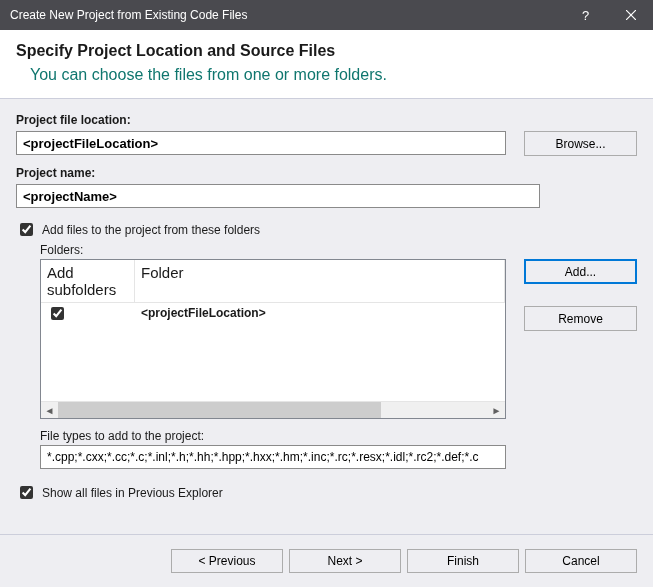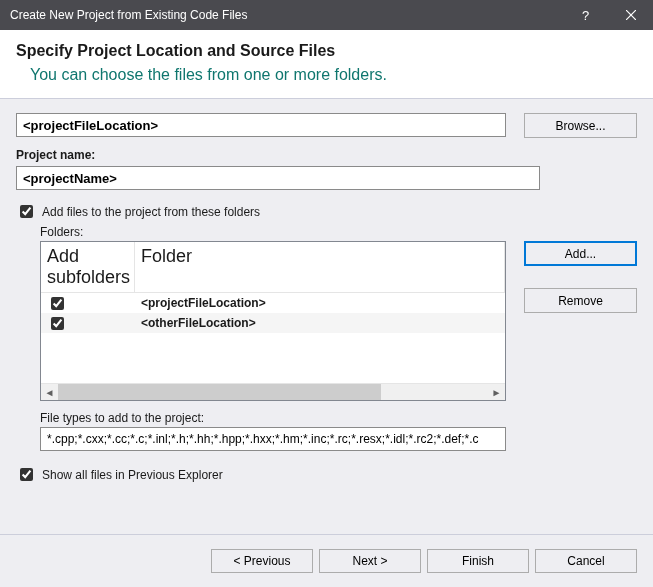--- a/index.html
+++ b/index.html
@@ -27,39 +27,39 @@
   .btn { height: 25px; width: 113px; background: #eeeef2; border: 1px solid #acacac; font-size: 12px; padding: 0; }
   .btn.primary { border: 2px solid #0078d7; }
   .btn-col { display: flex; flex-direction: column; gap: 22px; }
   .chk-row { display: flex; align-items: center; gap: 6px; margin-top: 12px; }
   .chk { width: 13px; height: 13px; accent-color: #333; }
   .folders-sec { margin-left: 24px; margin-top: 4px; }
   .folders-label { margin-bottom: 2px; }
   .folders-row { display: flex; gap: 18px; align-items: flex-start; }
   .folders-box { flex: 1; display: flex; flex-direction: column; }
   .listview { border: 1px solid #828790; background: #fff; height: 160px; display: flex; flex-direction: column; overflow: hidden; }
-  .lv-head { display: flex; border-bottom: 1px solid #e5e5e5; background: #fff; font-size: 18px; }
+  .lv-head { display: flex; border-bottom: 1px solid #e5e5e5; background: #fff; font-size: 15px; }
   .lv-head .col { padding: 4px 6px; border-right: 1px solid #e5e5e5; }
   .col-sub { width: 94px; }
   .col-folder { flex: 1; }
   .lv-body { flex: 1; overflow: hidden; }
   .lv-row { display: flex; align-items: center; height: 20px; }
   .lv-row:nth-child(2) { background: #f5f5f5; }
   .lv-row .c-sub { width: 94px; padding-left: 6px; display: flex; align-items: center; }
   .lv-row .c-folder { flex: 1; font-weight: 700; padding-left: 6px; }
   .hscroll { height: 17px; background: #f0f0f0; border-top: 1px solid #e5e5e5; position: relative; display: flex; align-items: center; }
   .hscroll .arrow { width: 17px; height: 17px; display: flex; align-items: center; justify-content: center; color: #606060; font-size: 10px; }
   .hscroll .track { flex: 1; height: 100%; position: relative; }
   .hscroll .thumb { position: absolute; left: 0; top: 0; height: 100%; width: 75%; background: #cdcdcd; }
   .ft-label { margin-top: 10px; }
   .ft-input { margin-top: 2px; }
 
   
   .footer { border-top: 1px solid #cccedb; padding: 14px 16px; display: flex; justify-content: flex-end; gap: 6px; background: #eeeef2; }
-  .footer .btn { width: 102px; height: 24px; }
+  .footer .btn { width: 112px; height: 24px; }
 </style>
 </head>
 <body>
 
 <div class="titlebar">
   <span class="title">Create New Project from Existing Code Files</span>
   <div class="tb-btn help">?</div>
   <div class="tb-btn">
     <svg width="10" height="10" viewBox="0 0 10 10">
         <line x1="0" y1="0" x2="10" y2="10" stroke-width="1.2"></line>
@@ -68,20 +68,21 @@
   </div>
 </div>
 
 <div class="banner">
   <h1>Specify Project Location and Source Files</h1>
   <div class="sub">You can choose the files from one or more folders.</div>
 </div>
 
 <div class="main">
 
+  <div class="fld-label">Project file location:</div>
   <div class="row">
     <input class="txt" type="text" style="flex: 1 1 0%;" value="&lt;projectFileLocation&gt;">
     <button class="btn">Browse...</button>
   </div>
 
   <div class="fld-label" style="margin-top:10px">Project name:</div>
   <input class="txt" type="text" style="width: 524px;" value="&lt;projectName&gt;">
 
   <div class="chk-row">
     <input type="checkbox" class="chk" checked="" style="">
@@ -96,26 +97,20 @@
           <div class="lv-head">
             <div class="col col-sub">Add subfolders</div>
             <div class="col col-folder">Folder</div>
           </div>
           <div class="lv-body">
             <div class="lv-row">
               <div class="c-sub">
                   <input type="checkbox" class="chk" checked="" style="">
                 </div>
               <div class="c-folder">&lt;projectFileLocation&gt;</div>
-            </div>
-            <div class="lv-row">
-              <div class="c-sub">
-                  <input type="checkbox" class="chk" checked="" style="">
-                </div>
-              <div class="c-folder">&lt;otherFileLocation&gt;</div>
             </div>
           </div>
           <div class="hscroll">
             <div class="arrow">◄</div>
             <div class="track">
                 <div class="thumb"></div>
               </div>
             <div class="arrow">►</div>
           </div>
         </div>

